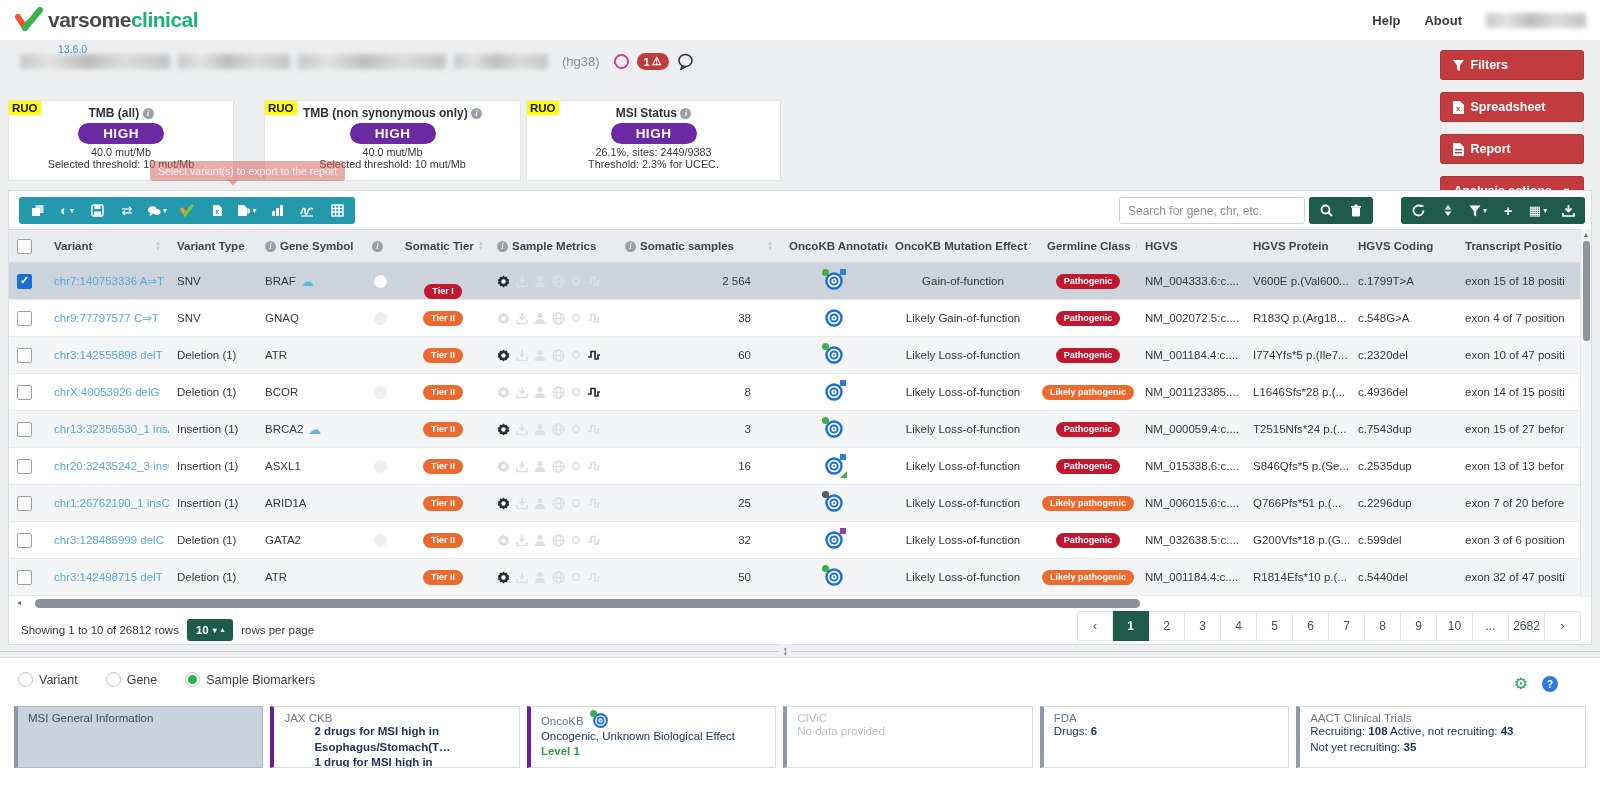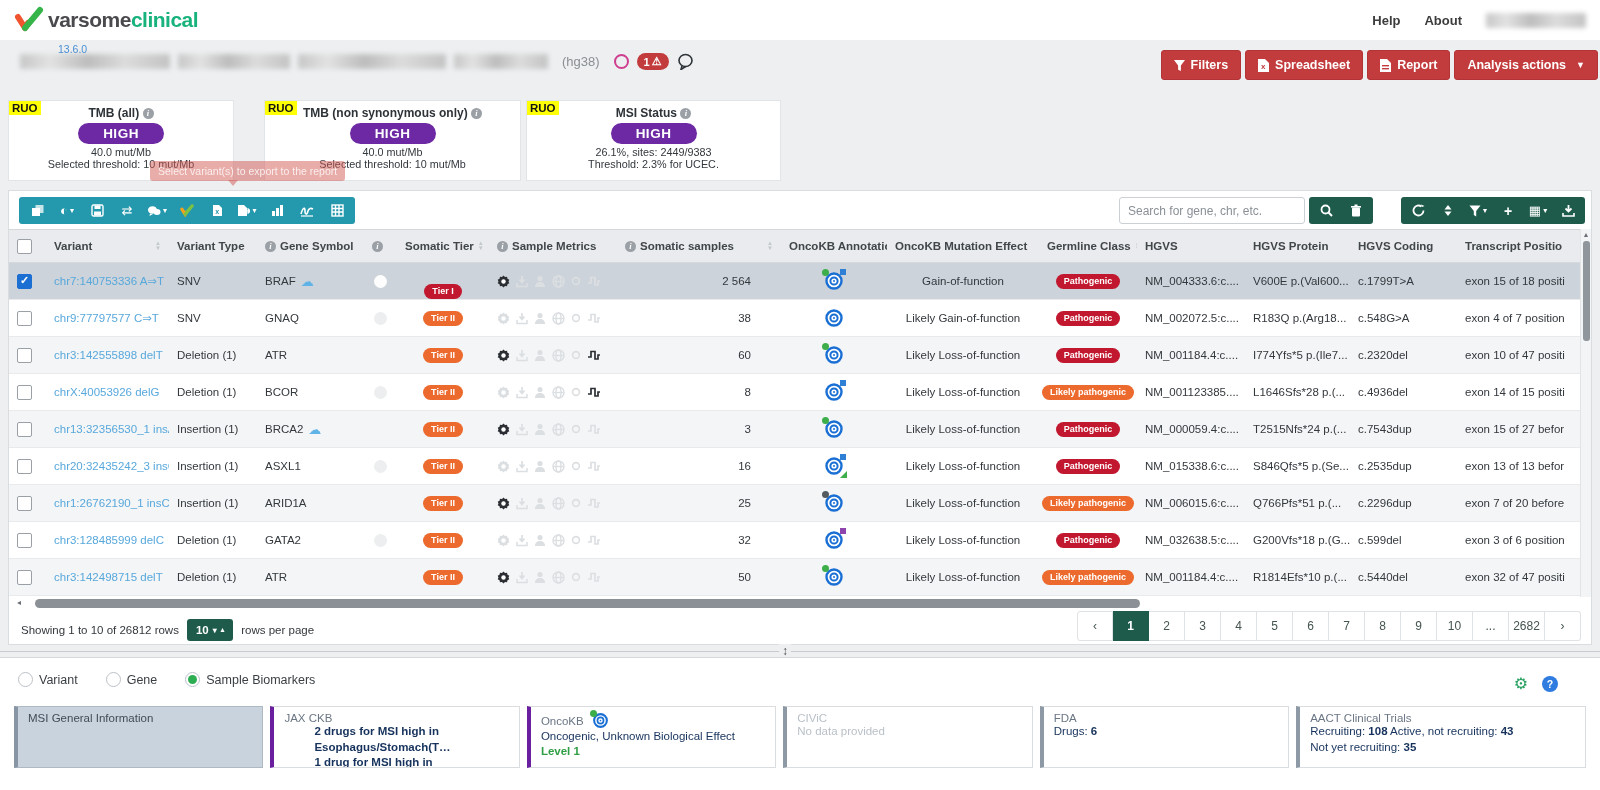--- a/index.html
+++ b/index.html
@@ -23,21 +23,21 @@
 
   .blur-chip { display:inline-block; height:15px; border-radius:2px;
     background:linear-gradient(90deg,#c7c7c7,#e2e2e2 20%,#bdbdbd 45%,#dcdcdc 70%,#c3c3c3);
     filter:blur(2.5px); }
 
   
   .sample-bar { position:absolute; left:20px; top:53px; display:flex; align-items:center; gap:8px; }
   .genome { font-size:13px; color:#8a8f94; margin-left:6px; }
   .ring-icon { width:15px; height:15px; border:2.5px solid #cf3f8f; border-radius:50%; margin-left:6px; }
   .warn-badge { background:#c23b3d; color:#fff; font-size:11px; font-weight:bold; border-radius:10px; padding:2px 7px; display:flex; align-items:center; gap:2px; }
-  .top-actions { position:absolute; right:2px; top:50px; display:flex; gap:4px; }
+  .top-actions { position:absolute; right:16px; top:50px; display:flex; gap:12px;flex-direction:column; }
   .btn-red { background:#c23b3d; border:1px solid #b23437; color:#fff; font-size:12.5px; font-weight:bold; height:30px; padding:0 12px; border-radius:3px; display:flex; align-items:center; gap:6px; cursor:pointer; }
   .btn-red svg { display:block; }
   .btn-red .caret { font-size:9px; margin-left:4px; }
 
   
   .bm-card { position:absolute; top:100px; height:81px; background:#fff; border:1px solid #e2e5e8; text-align:center; padding-top:5px; }
   .bm-ruo { position:absolute; left:0; top:0; background:#ffff05; color:#141414; font-weight:bold; font-size:11.5px; padding:1px 3px; }
   .bm-title { font-size:12px; font-weight:bold; color:#2e3338; }
   .bm-high { width:86px; height:21px; margin:3px auto 2px; background:#6d28a4; border-radius:11px; color:#fff; font-weight:bold; font-size:13.5px; letter-spacing:0.5px; line-height:21px; }
   .bm-l1,.bm-l2 { font-size:10.8px; color:#33383d; }

